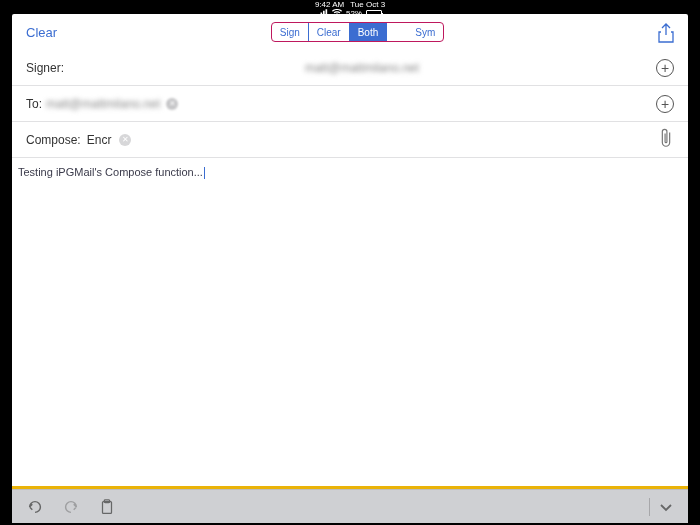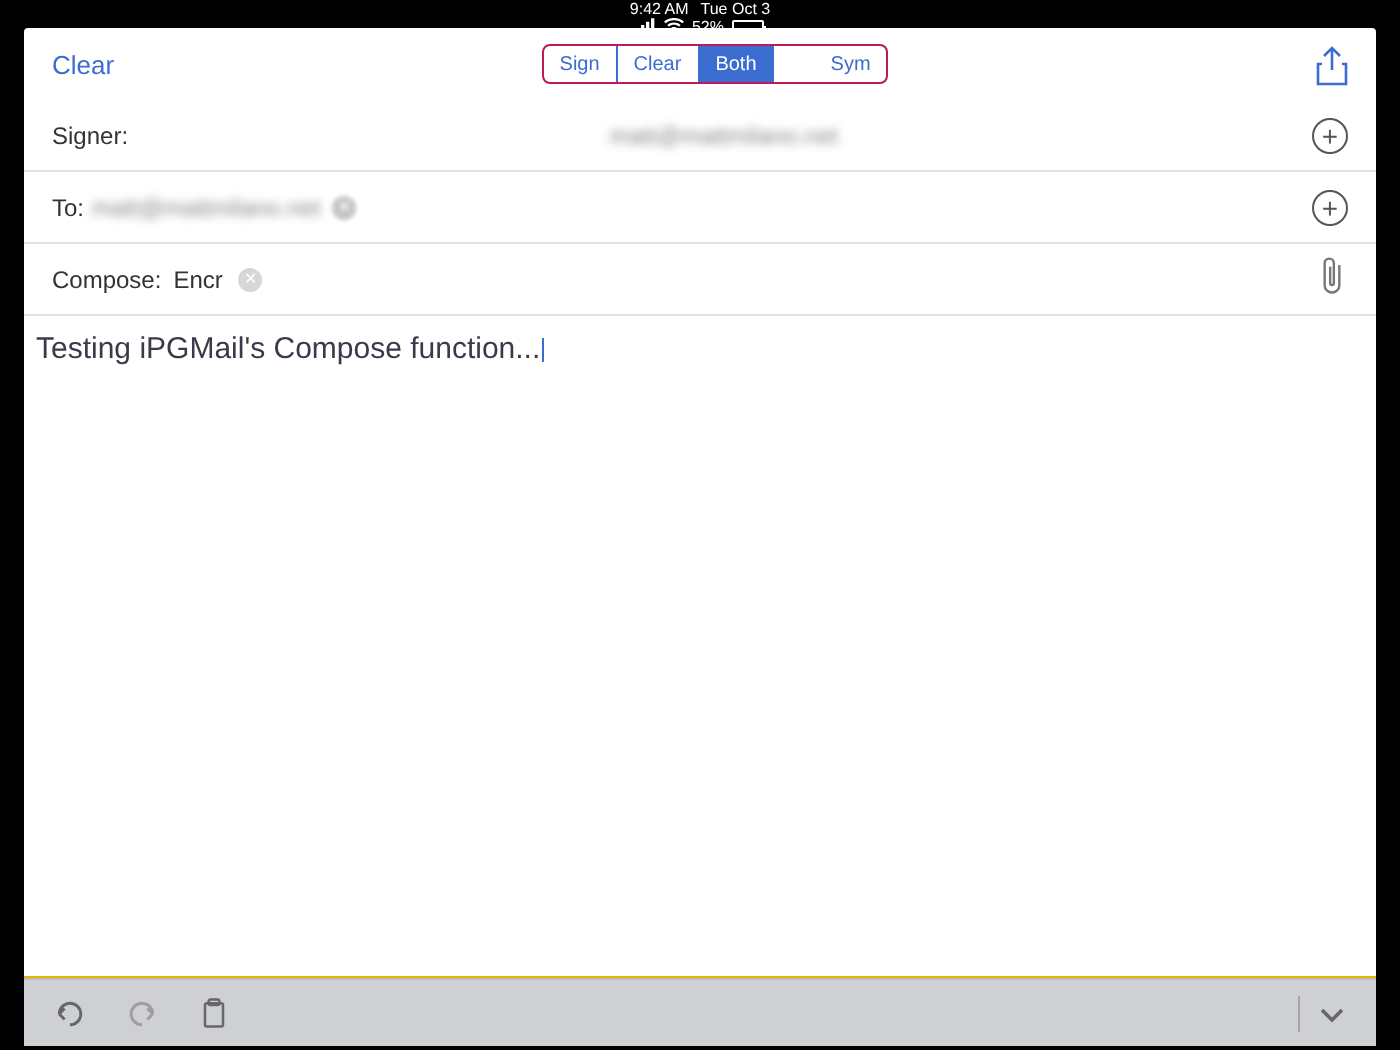--- a/index.html
+++ b/index.html
@@ -135,23 +135,23 @@
       border-radius: 50%;
       display: inline-flex; align-items: center; justify-content: center;
       color: #fff; font-size: 8px; margin-left: 8px;
       cursor: pointer;
     }
     .paperclip-svg { width: 16px; height: 22px; }
 
     .body-area {
       flex: 1;
       padding: 8px 6px;
-      font-size: 15px;
+      font-size: 11px;
       color: #3a3a4a;
-      border-bottom: 1px solid #eab308;
+      border-bottom: 3px solid #eab308;
     }
     .cursor {
       display: inline-block;
       width: 1px; height: 12px;
       background: #3b6dd1;
       vertical-align: middle;
       margin-left: 1px;
     }
 
     .bottom-bar {

